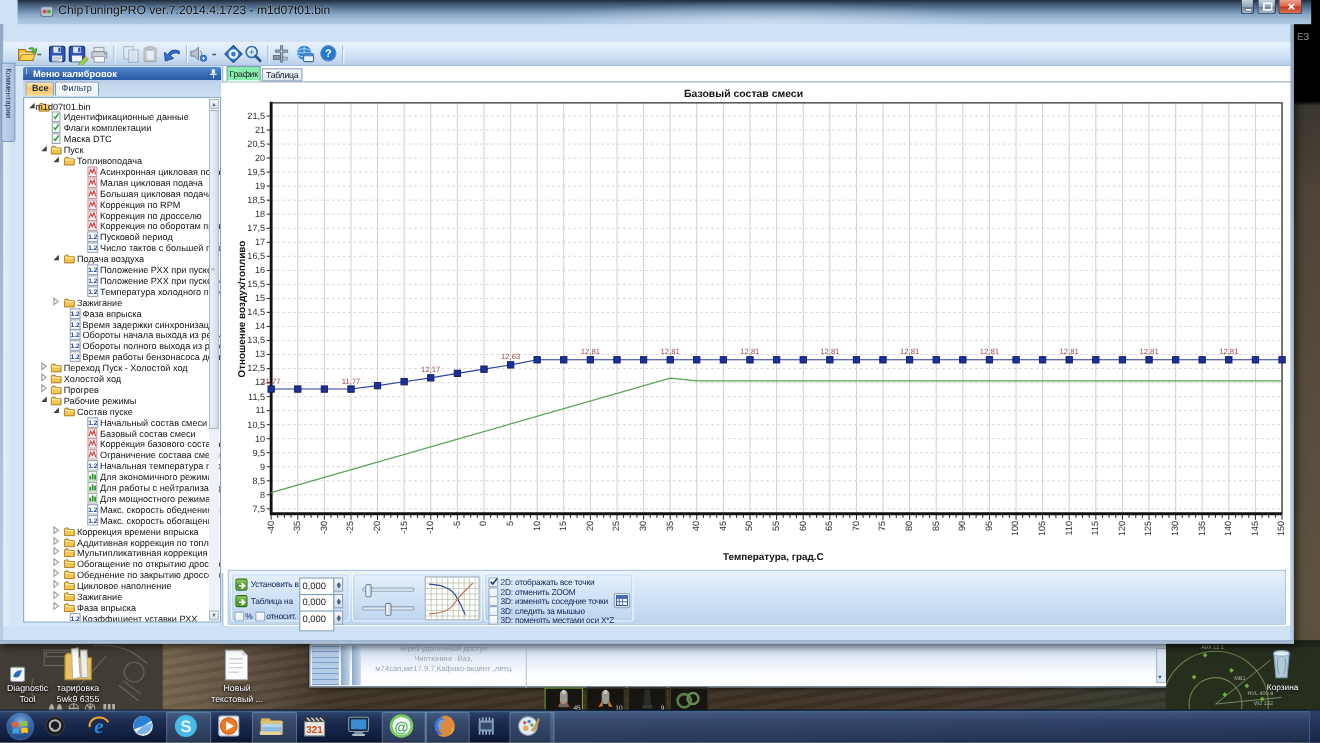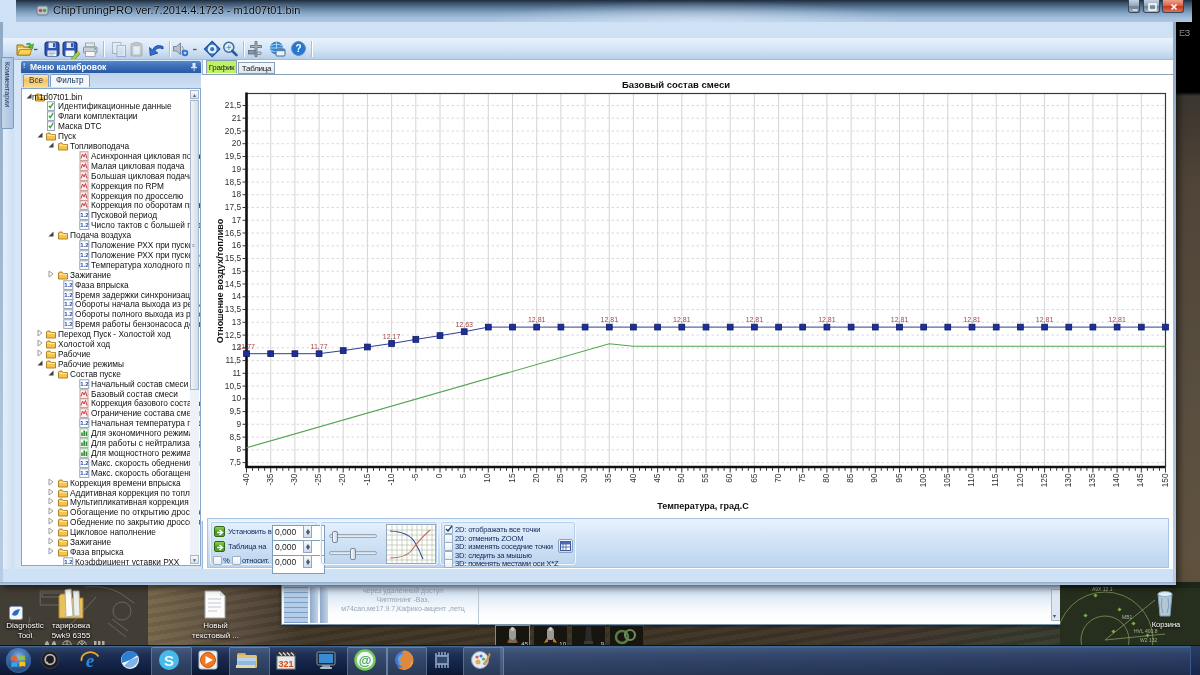--- a/index.html
+++ b/index.html
@@ -62,21 +62,21 @@
 .ti{position:absolute;top:0px}
 #vscr{position:absolute;right:1px;top:1px;width:9px;height:474px;background:#eef2f8}
 
 
 #page{position:absolute;left:202px;top:60px;width:971px;height:509px;background:#fff;border-left:1px solid #9ab6d6}
 .ptab{position:absolute;font-size:8px;letter-spacing:-0.3px;color:#222;border:1px solid #8aa0b8;text-align:center}
 #ctrl{position:absolute;left:5px;top:458px;width:962px;height:50px;background:linear-gradient(180deg,#e8f2fd 0,#d4e5f7 40%,#bcd4ee 100%);border:1px solid #a8c4e2}
 .grp{position:absolute;top:2px;height:44px;border:1px solid #f0f7fd;border-radius:3px;box-shadow:0 0 0 1px #b8d0ea inset}
 .gbtn{position:absolute;width:11px;height:11px;background:linear-gradient(180deg,#8fd054 0,#55a82a 45%,#3d8c1c 55%,#57aa30 100%);border:1px solid #2d6a14;border-radius:2px}
 .gbtn svg{position:absolute;left:1px;top:1px}
-.inp{position:absolute;width:53px;height:13px;background:#fff;border:1px solid #7f9db9;font-size:8.5px;color:#222;padding:1px 0 16px 2px}
+.inp{position:absolute;width:32px;height:13px;background:#fff;border:1px solid #7f9db9;font-size:8.5px;color:#222;padding:1px 0 16px 2px}
 .spin{position:absolute;width:9px;height:13px;background:linear-gradient(180deg,#f4f8fc,#cfdcec);border:1px solid #93a8c0}
 .spin::before{content:'';position:absolute;left:1.5px;top:2.5px;border-left:2.5px solid transparent;border-right:2.5px solid transparent;border-bottom:3px solid #4a5a74}
 .spin::after{content:'';position:absolute;left:1.5px;bottom:2.5px;border-left:2.5px solid transparent;border-right:2.5px solid transparent;border-top:3px solid #4a5a74}
 .clab{position:absolute;font-size:7.6px;letter-spacing:-0.2px;color:#10275a;white-space:nowrap}
 .cb{position:absolute;width:9px;height:9px;background:linear-gradient(180deg,#fdfefe,#e8eef4);border:1px solid #9ab0c8;border-radius:1px}
 .sld{position:absolute;height:4px;background:linear-gradient(180deg,#c8d4e0,#eef4f8);border:1px solid #98a8b8;border-radius:2px}
 .sth{position:absolute;top:-4.5px;width:6px;height:12px;background:linear-gradient(90deg,#f8fafc,#c8d6e4);border:1px solid #7a8a9a;border-radius:2px}
 
 #sbar{position:absolute;left:3px;top:569px;width:1170px;height:13px;background:linear-gradient(180deg,#d5e6f7 0,#bcd4ec 50%,#a5c3e4 100%);border-top:1px solid #8fb0d4;font-size:8.2px;color:#14325e}
 #sbar span{position:absolute;top:2px}
@@ -426,21 +426,21 @@
   <div id="dhead">
           <span style="position:absolute;left:9px;top:1px">Меню калибровок</span>
     <span style="position:absolute;left:2px;top:1px;color:#cfe0f4;font-size:7px">⁞</span>
     <svg style="position:absolute;right:3px;top:1px" width="8" height="10">
             <rect x="2.5" y="1" width="3" height="4" fill="#dce8f6"></rect>
             <rect x="1" y="5" width="6" height="1.2" fill="#dce8f6"></rect>
             <rect x="3.6" y="6.2" width="0.9" height="3" fill="#dce8f6"></rect>
           </svg>
   </div>
   <div id="dtabs">
-    <div class="dtab" style="left:2px;width:26px;background:linear-gradient(180deg,#fde9b8 0,#f6c35d 45%,#fbda8c 100%);">Все</div>
+    <div class="dtab" style="left:2px;width:26px;background:linear-gradient(180deg,#fde9b8 0,#f6c35d 45%,#fbda8c 100%);font-weight:bold;">Все</div>
     <div class="dtab" style="left:29px;width:40px;background:#f4f8fc">Фильтр</div>
   </div>
   <div id="tree">
 <div class="tr" style="top:2.5px">
             <svg class="ti" style="left:3px" width="8" height="8">
               <path d="M1.5,6.5 L6.5,6.5 L6.5,1.5 Z" fill="#404040"></path>
             </svg>
             <svg class="ti" style="left:13px" width="11" height="10">
               <use href="#ifo"></use>
             </svg>
@@ -614,21 +614,21 @@
             </svg>
             <span style="position:absolute;left:36px;top:0px">Холостой ход</span>
           </div>
 <div class="tr" style="top:259.9px">
             <svg class="ti" style="left:14px" width="8" height="8">
               <path d="M2,1 L6,4 L2,7 Z" fill="#fff" stroke="#9a9a9a" stroke-width="1"></path>
             </svg>
             <svg class="ti" style="left:24px" width="11" height="10">
               <use href="#ifo"></use>
             </svg>
-            <span style="position:absolute;left:36px;top:0px">Рабочие</span>
+            <span style="position:absolute;left:36px;top:0px">Прогрев</span>
           </div>
 <div class="tr" style="top:269.8px">
             <svg class="ti" style="left:14px" width="8" height="8">
               <path d="M1.5,6.5 L6.5,6.5 L6.5,1.5 Z" fill="#404040"></path>
             </svg>
             <svg class="ti" style="left:24px" width="11" height="10">
               <use href="#ifo"></use>
             </svg>
             <span style="position:absolute;left:36px;top:0px">Рабочие режимы</span>
           </div>
@@ -782,21 +782,21 @@
    <div id="vscr">
     <div style="position:absolute;left:0;top:0;width:9px;height:9px;background:linear-gradient(180deg,#f8fafc,#d4e0ec);border:1px solid #a8b8c8;font-size:5px;text-align:center;line-height:8px;color:#567">▲</div>
     <div style="position:absolute;left:0;top:10px;width:9px;height:290px;background:linear-gradient(90deg,#f0f4f8,#cfdce8);border:1px solid #a8b8c8"></div>
     <div style="position:absolute;left:2px;top:152px;font-size:5px;color:#789">≡</div>
     <div style="position:absolute;left:0;bottom:0;width:9px;height:9px;background:linear-gradient(180deg,#f8fafc,#d4e0ec);border:1px solid #a8b8c8;font-size:5px;text-align:center;line-height:8px;color:#567">▼</div>
    </div>
   </div>
  </div>
 
  <div id="page">
-  <div class="ptab" style="left:3px;top:0px;width:31px;height:14px;background:#bef264;border-bottom:1px solid #fff;padding-top:2px;z-index:2">График</div>
+  <div class="ptab" style="left:3px;top:0px;width:31px;height:14px;background:#86efac;border-bottom:1px solid #fff;padding-top:2px;z-index:2">График</div>
   <div class="ptab" style="left:35px;top:2px;width:37px;height:12px;background:linear-gradient(180deg,#f4f8fc,#dde8f2);padding-top:1px">Таблица</div>
   <div style="position:absolute;left:0;top:14px;width:971px;height:1px;background:#8aa0b8"></div>
  </div>
  <svg style="position:absolute;left:201px;top:75px" width="972" height="446" viewBox="201 75 972 446">
 <rect x="201" y="75" width="972" height="446" fill="#ffffff"></rect>
 <line x1="246.5" y1="93.5" x2="246.5" y2="467.0" stroke="#c9c9c9" stroke-width="0.8"></line>
 <line x1="270.7" y1="93.5" x2="270.7" y2="467.0" stroke="#c9c9c9" stroke-width="0.8"></line>
 <line x1="294.9" y1="93.5" x2="294.9" y2="467.0" stroke="#c9c9c9" stroke-width="0.8"></line>
 <line x1="319.1" y1="93.5" x2="319.1" y2="467.0" stroke="#c9c9c9" stroke-width="0.8"></line>
 <line x1="343.2" y1="93.5" x2="343.2" y2="467.0" stroke="#c9c9c9" stroke-width="0.8"></line>

